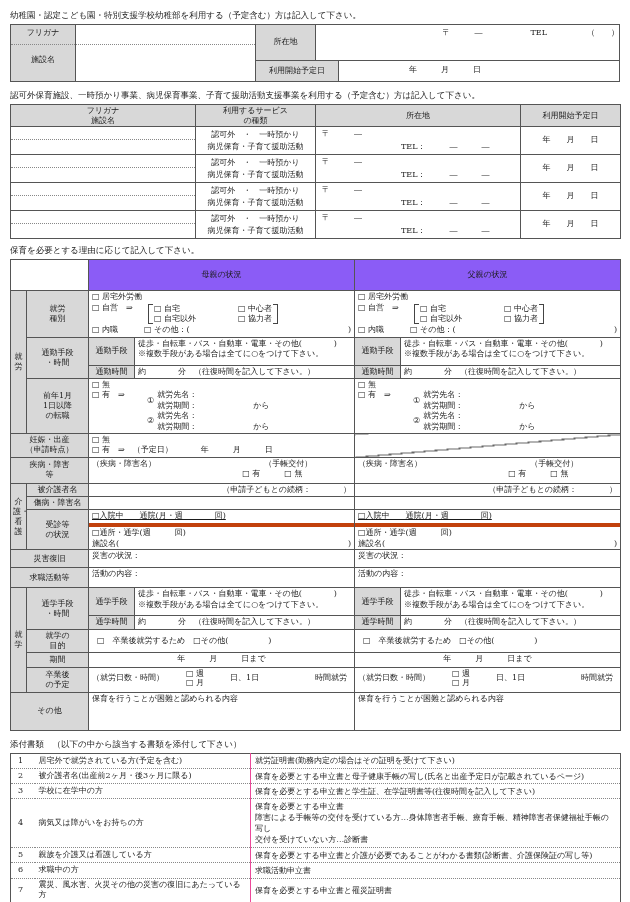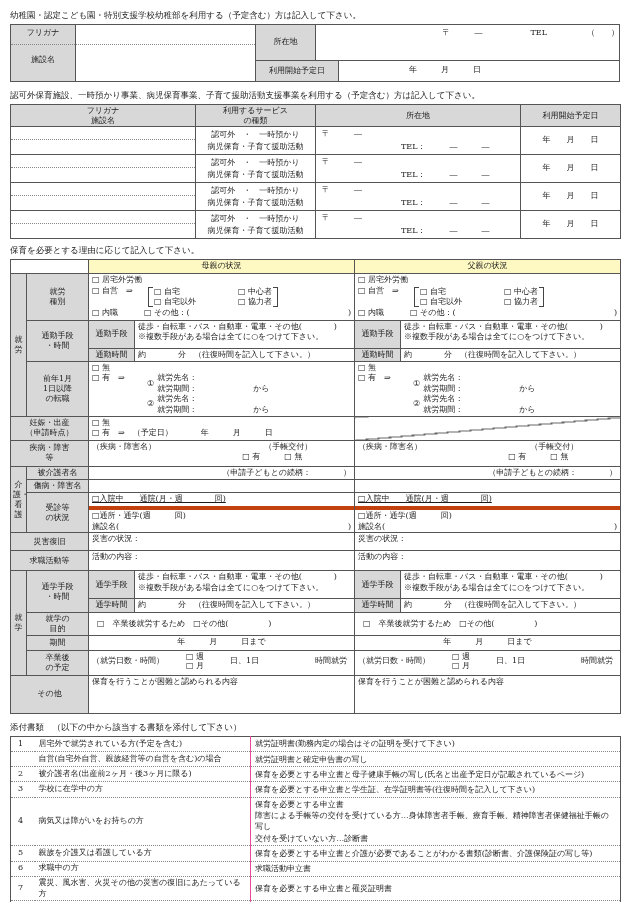--- a/index.html
+++ b/index.html
@@ -38,21 +38,21 @@
   .t2 .namecell .dot{ position:absolute; left:0; right:0; top:12px; border-top:1px dotted #888; }
   .t2 .svc{ text-align:center; line-height:1.4; }
   .t2 .addr{ position:relative; }
   .t2 .addr .postal{ position:absolute; top:2px; left:6px; }
   .t2 .addr .tel{ position:absolute; bottom:2px; left:85px; }
   .t2 .date{ text-align:center; }
 
   
   .t3{ width:610px; table-layout:fixed; border:1px solid #555; }
   .t3 td{ border:1px solid #555; padding:1px 3px; vertical-align:top; }
-  .t3 .hd{ background:#fef9c3; text-align:center; height:14px; padding:0; vertical-align:middle; }
+  .t3 .hd{ background:#8b5cf6; text-align:center; height:31px; padding:0; vertical-align:middle; }
   .t3 .corner{ background:#fff; }
   .t3 .grp{ background:#d8d8d8; text-align:center; vertical-align:middle; word-break:break-all; line-height:1.25; padding:1px 2px; }
   .t3 .lbl{ background:#d8d8d8; text-align:center; vertical-align:middle; white-space:pre-line; line-height:1.25; padding:1px 1px; }
   .t3 .sub{ background:#d8d8d8; text-align:center; vertical-align:middle; padding:1px 1px; }
   .flexr{ display:flex; align-items:flex-start; }
   .grow{ flex:1; }
   .w52{ display:inline-block; width:52px; }
   .w74{ display:inline-block; width:84px; }
   .brk{ position:relative; padding:1px 6px; display:inline-block; margin-left:4px; }
   .brk::before,.brk::after{ content:""; position:absolute; top:1px; bottom:1px; width:4px; border:solid #444; }
@@ -457,27 +457,20 @@
     </colgroup>
   <tbody>
       <tr>
     <td class="num">1</td>
     <td>居宅外で就労されている方(予定を含む)</td>
     <td class="rcell">
           <div>就労証明書(勤務内定の場合はその証明を受けて下さい)</div>
         </td>
   </tr>
   <tr>
-    <td class="num"></td>
-    <td>自営(自宅外自営、親族経営等の自営を含む)の場合</td>
-    <td class="rcell">
-          <div>就労証明書と確定申告書の写し</div>
-        </td>
-  </tr>
-  <tr>
     <td class="num">2</td>
     <td>被介護者名(出産前2ヶ月・後3ヶ月に限る)</td>
     <td class="rcell">
           <div>保育を必要とする申立書と母子健康手帳の写し(氏名と出産予定日が記載されているページ)</div>
         </td>
   </tr>
   <tr>
     <td class="num">3</td>
     <td>学校に在学中の方</td>
     <td class="rcell">

